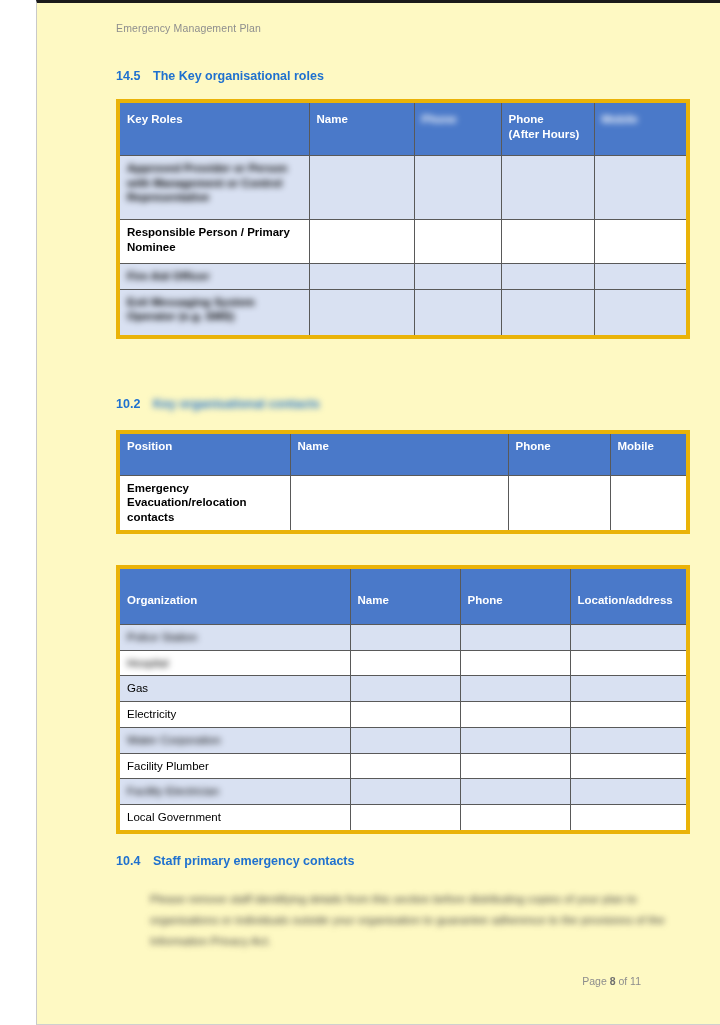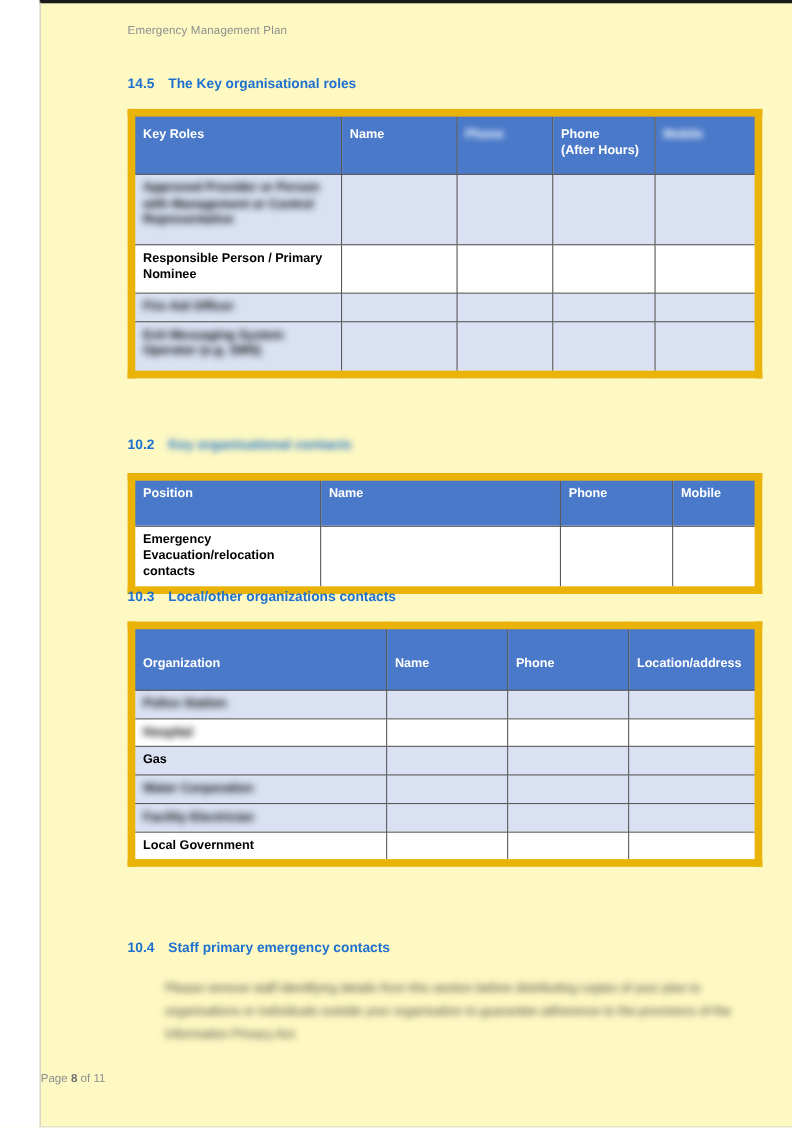--- a/index.html
+++ b/index.html
@@ -70,21 +70,21 @@
     user-select: none;
   }
 
   
   table.doc-table {
     position: absolute;
     left: 79px;
     border-collapse: collapse;
     table-layout: fixed;
     background: #ffffff;
-    border: 7px solid #eab308;
+    border: 4px solid #eab308;
   }
   table.doc-table th,
   table.doc-table td {
     border: 1px solid #595959;
     padding: 5px 6px 5px 7px;
     vertical-align: top;
     text-align: left;
     font-size: 11.5px;
     line-height: 1.28;
     color: #000000;
@@ -104,38 +104,38 @@
   table.doc-table tr.plain td {
     background: #ffffff;
   }
 
   
   #table-key-roles th { height: 38px; vertical-align: top; padding-top: 9px; }
   #table-key-roles td { }
 
   #table-org-contacts th { padding-top: 5px; padding-bottom: 21px; }
   #table-local-orgs th { height: 26px; padding-top: 24px; }
-  #table-local-orgs td { font-weight: bold; }
+  #table-local-orgs td { font-weight: normal; }
 
   
   .note-para {
     position: absolute;
     left: 113px;
     width: 540px;
     font-size: 11.5px;
     line-height: 1.82;
     color: #3b3b3b;
   }
 
   
   .footer {
     position: absolute;
-    left: 0;
+    left: 16px;
     width: 588px;
-    text-align: left;
+    text-align: right;
     font-size: 10.5px;
     color: #8d8d8d;
   }
   .footer b { color: #6f6f6f; }
 </style>
 </head>
 <body>
 
 <div class="page">
 
@@ -217,23 +217,20 @@
     <tbody>
       <tr class="plain" style="height:57px;padding-left:44px;">
         <td><span>Emergency Evacuation/relocation contacts</span></td>
         <td></td>
         <td></td>
         <td></td>
       </tr>
     </tbody>
   </table>
 
-  <div class="heading" style="top:532px;">
-    <span class="num">10.3</span><span class="title">Local/other organizations contacts</span>
-  </div>
 
   <table class="doc-table" id="table-local-orgs" style="top:562px; width:570px;">
     <colgroup>
       <col style="width:232px;">
         <col style="width:110px;">
         <col style="width:110px;">
         <col style="width:118px;">
     </colgroup>
     <thead>
       <tr>
@@ -255,22 +252,34 @@
         <td></td>
         <td></td>
         <td></td>
       </tr>
       <tr class="band" style="height:17px;">
         <td><span>Gas</span></td>
         <td></td>
         <td></td>
         <td></td>
       </tr>
+      <tr class="plain" style="height:17px;">
+        <td><span>Electricity</span></td>
+        <td></td>
+        <td></td>
+        <td></td>
+      </tr>
       <tr class="band" style="height:17px;">
         <td><span class="blur-txt">Water Corporation</span></td>
+        <td></td>
+        <td></td>
+        <td></td>
+      </tr>
+      <tr class="plain" style="height:17px;">
+        <td><span>Facility Plumber</span></td>
         <td></td>
         <td></td>
         <td></td>
       </tr>
       <tr class="band" style="height:17px;">
         <td><span class="blur-txt">Facility Electrician</span></td>
         <td></td>
         <td></td>
         <td></td>
       </tr>

